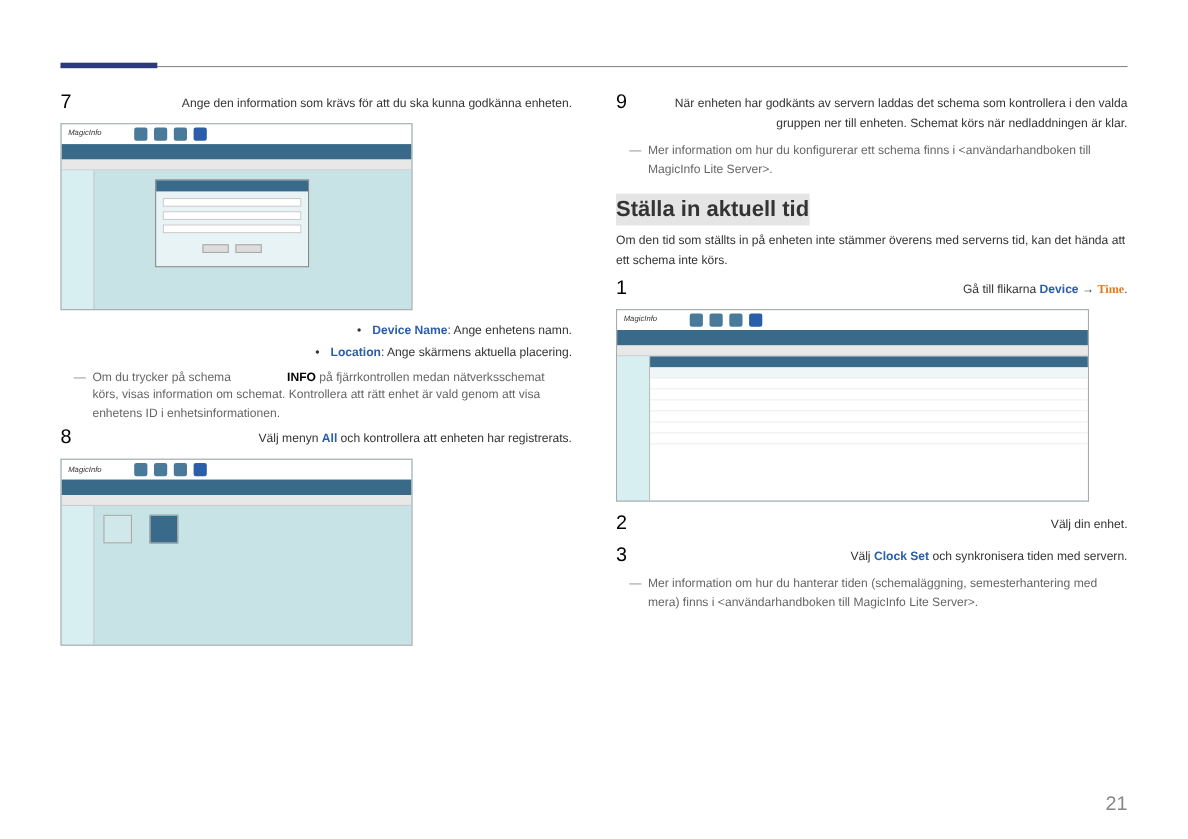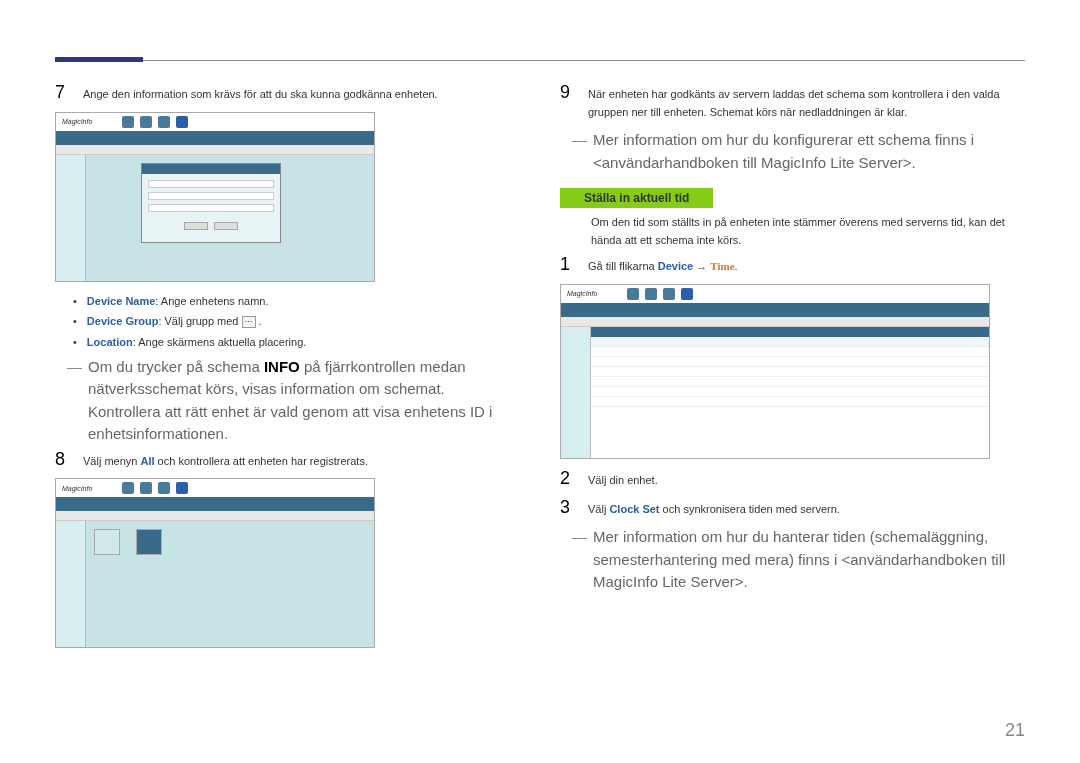--- a/index.html
+++ b/index.html
@@ -48,20 +48,21 @@
     font-weight: 300;
     color: #000;
     flex-shrink: 0;
     width: 16px;
     line-height: 1.1;
   }
   .numtext {
     line-height: 1.6;
     padding-top: 3px;
     flex: 1;
+    text-align: right;
   }
   .screenshot {
     width: 320px;
     height: 170px;
     background: #c7e3e6;
     border: 1px solid #aaa;
     margin: 8px 0 10px 0;
     position: relative;
     overflow: hidden;
   }
@@ -87,46 +88,47 @@
   .ss-thumb { width: 26px; height: 26px; background: #d0e8ea; border: 1px solid #aaa; margin: 8px; display: inline-block; }
   .ss-table { position: absolute; left: 30px; right: 0; top: 42px; bottom: 0; background: #fff; }
   .ss-table-head { height: 10px; background: #3a6a8a; }
   .ss-table-row { height: 10px; border-bottom: 1px solid #eee; }
   .bullet {
     display: flex;
     gap: 10px;
     padding-left: 18px;
     line-height: 1.7;
     margin-bottom: 2px;
+    justify-content: flex-end;
   }
   .bullet::before { content: "•"; color: #333; }
   .blue-bold { color: #2a5ea8; font-weight: 600; }
   .orange-bold { color: #d97a28; font-weight: 600; font-family: Liberation Serif, serif; }
-  .bold { font-weight: 600; color: #000; }
+  .bold { font-weight: 600; color: #000; margin-left: 48px; }
   .note {
     display: flex;
     align-items: flex-start;
     gap: 6px;
     padding-left: 12px;
     line-height: 1.5;
     color: #666;
     margin: 4px 0;
-    font-size: 15px;
+    font-size: 11px;
   }
   .note::before { content: "―"; color: #888; flex-shrink: 0; }
   h3.sect {
-    background: #84cc16;
+    background: #e5e5e5;
     display: inline-block;
-    padding: 3px 24px;
-    font-size: 12px;
+    padding: 3px 0;
+    font-size: 20px;
     font-weight: 600;
     color: #333;
     margin: 10px 0 6px 0;
   }
-  .plain { line-height: 1.6; margin-bottom: 6px; margin-left: 31px; }
+  .plain { line-height: 1.6; margin-bottom: 6px; }
   .iconbox {
     display: inline-block;
     width: 14px; height: 12px;
     border: 1px solid #999;
     background: #f4f4f4;
     font-size: 8px;
     text-align: center;
     line-height: 10px;
     vertical-align: middle;
   }
@@ -180,23 +182,20 @@
           <div style="width:24px;height:8px;background:#ddd;border:1px solid #aaa"></div>
           <div style="width:24px;height:8px;background:#ddd;border:1px solid #aaa"></div>
         </div>
       </div>
     </div>
 
     <div class="bullet">
       <span><span class="blue-bold">Device Name</span><span>: Ange enhetens namn.</span></span>
     </div>
     <div class="bullet">
-      <span><span class="blue-bold">Device Group</span><span>: Välj grupp med </span><span class="iconbox">⋯</span><span> .</span></span>
-    </div>
-    <div class="bullet">
       <span><span class="blue-bold">Location</span><span>: Ange skärmens aktuella placering.</span></span>
     </div>
 
     <div class="note">
       <span><span>Om du trycker på schema </span><span class="bold">INFO</span><span> på fjärrkontrollen medan nätverksschemat körs, visas information om schemat. Kontrollera att rätt enhet är vald genom att visa enhetens ID i enhetsinformationen.</span></span>
     </div>
 
     <div class="numrow">
       <div class="num">8</div>
       <div class="numtext">

